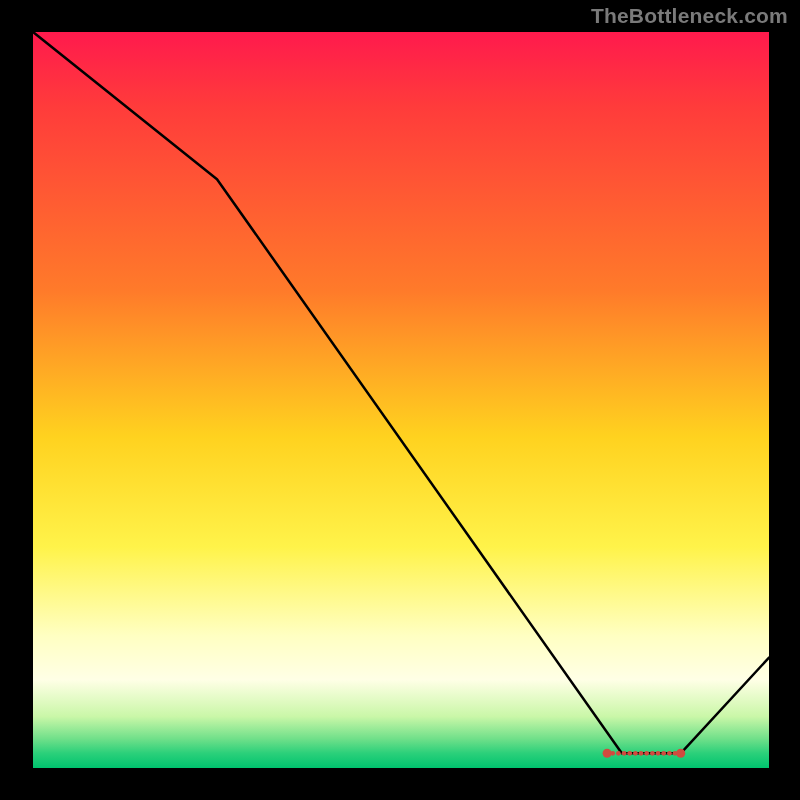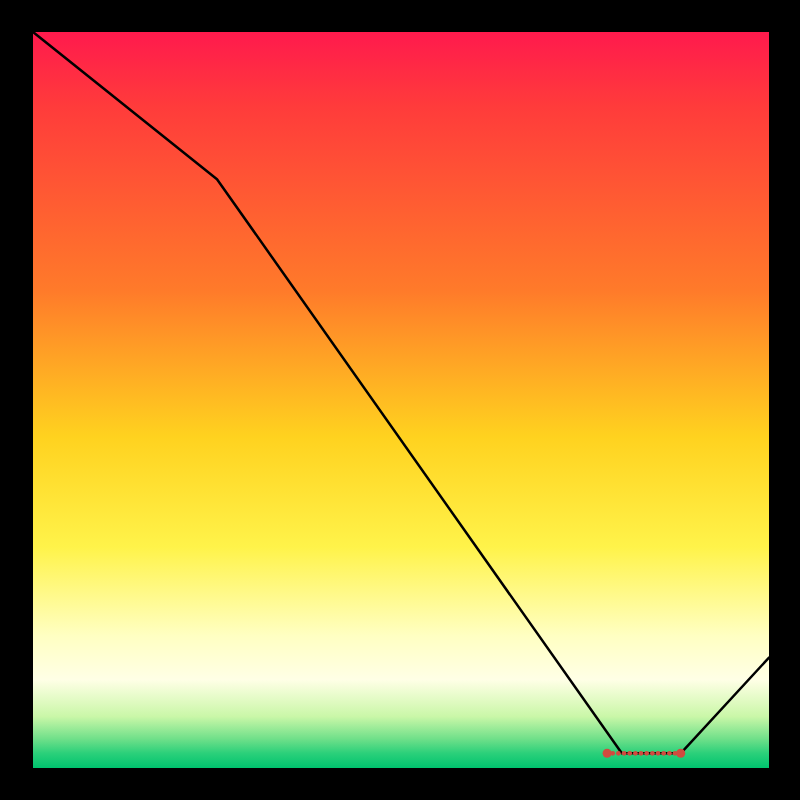--- a/index.html
+++ b/index.html
@@ -55,20 +55,21 @@
     top: 0;
     width: 100%;
     height: 100%;
     overflow: visible;
   }
 </style>
 </head>
 <body>
 
 <div class="stage">
+  <div class="watermark">TheBottleneck.com</div>
 
   <div class="plot">
     <svg id="plot-svg" viewBox="0 0 736 736" preserveAspectRatio="none">
       <path id="curve-path" fill="none" stroke-width="2.5" stroke-linejoin="round" stroke-linecap="round" d="M0.0 0.0 L184.0 147.2 L588.8 721.3 L647.7 721.3 L736.0 625.6" stroke="#000000"></path>
       <g id="marker-group">
           <circle cx="574.1" cy="721.3" r="4.5" fill="#d14b3f"></circle>
           <circle cx="579.7" cy="721.3" r="2.4" fill="#d14b3f"></circle>
           <circle cx="585.4" cy="721.3" r="2.4" fill="#d14b3f"></circle>
           <circle cx="591.1" cy="721.3" r="2.4" fill="#d14b3f"></circle>
           <circle cx="596.7" cy="721.3" r="2.4" fill="#d14b3f"></circle>

